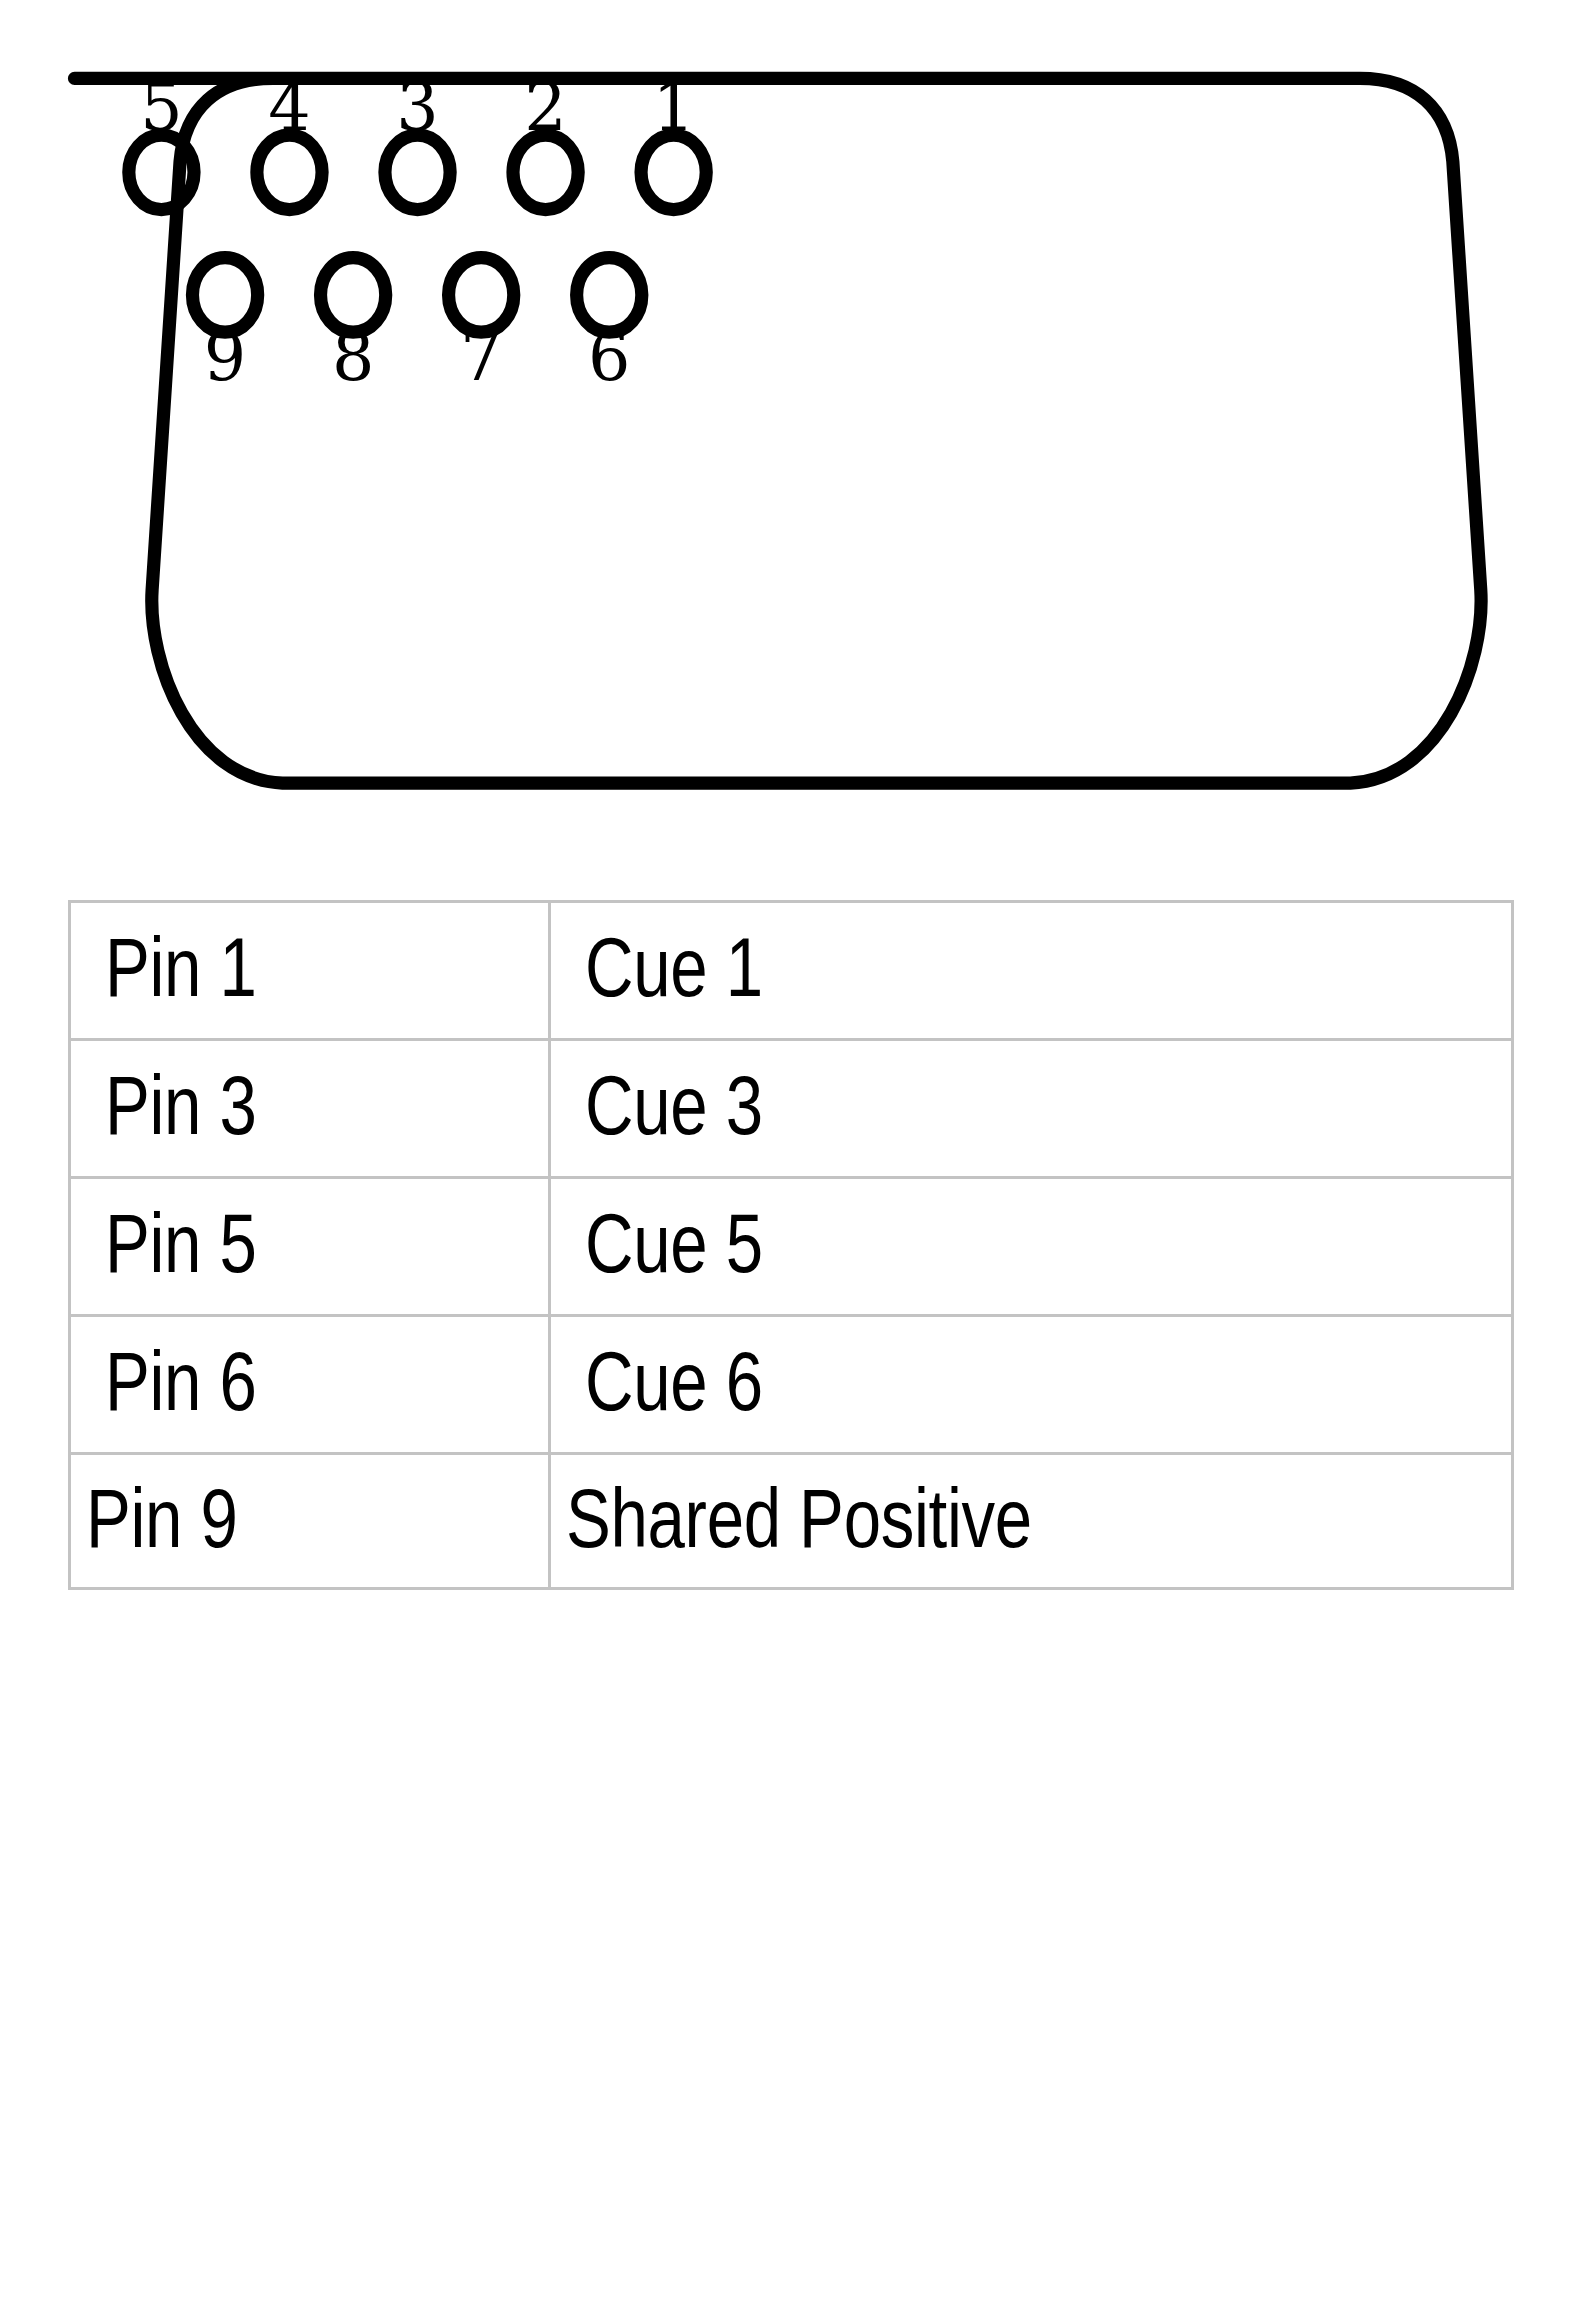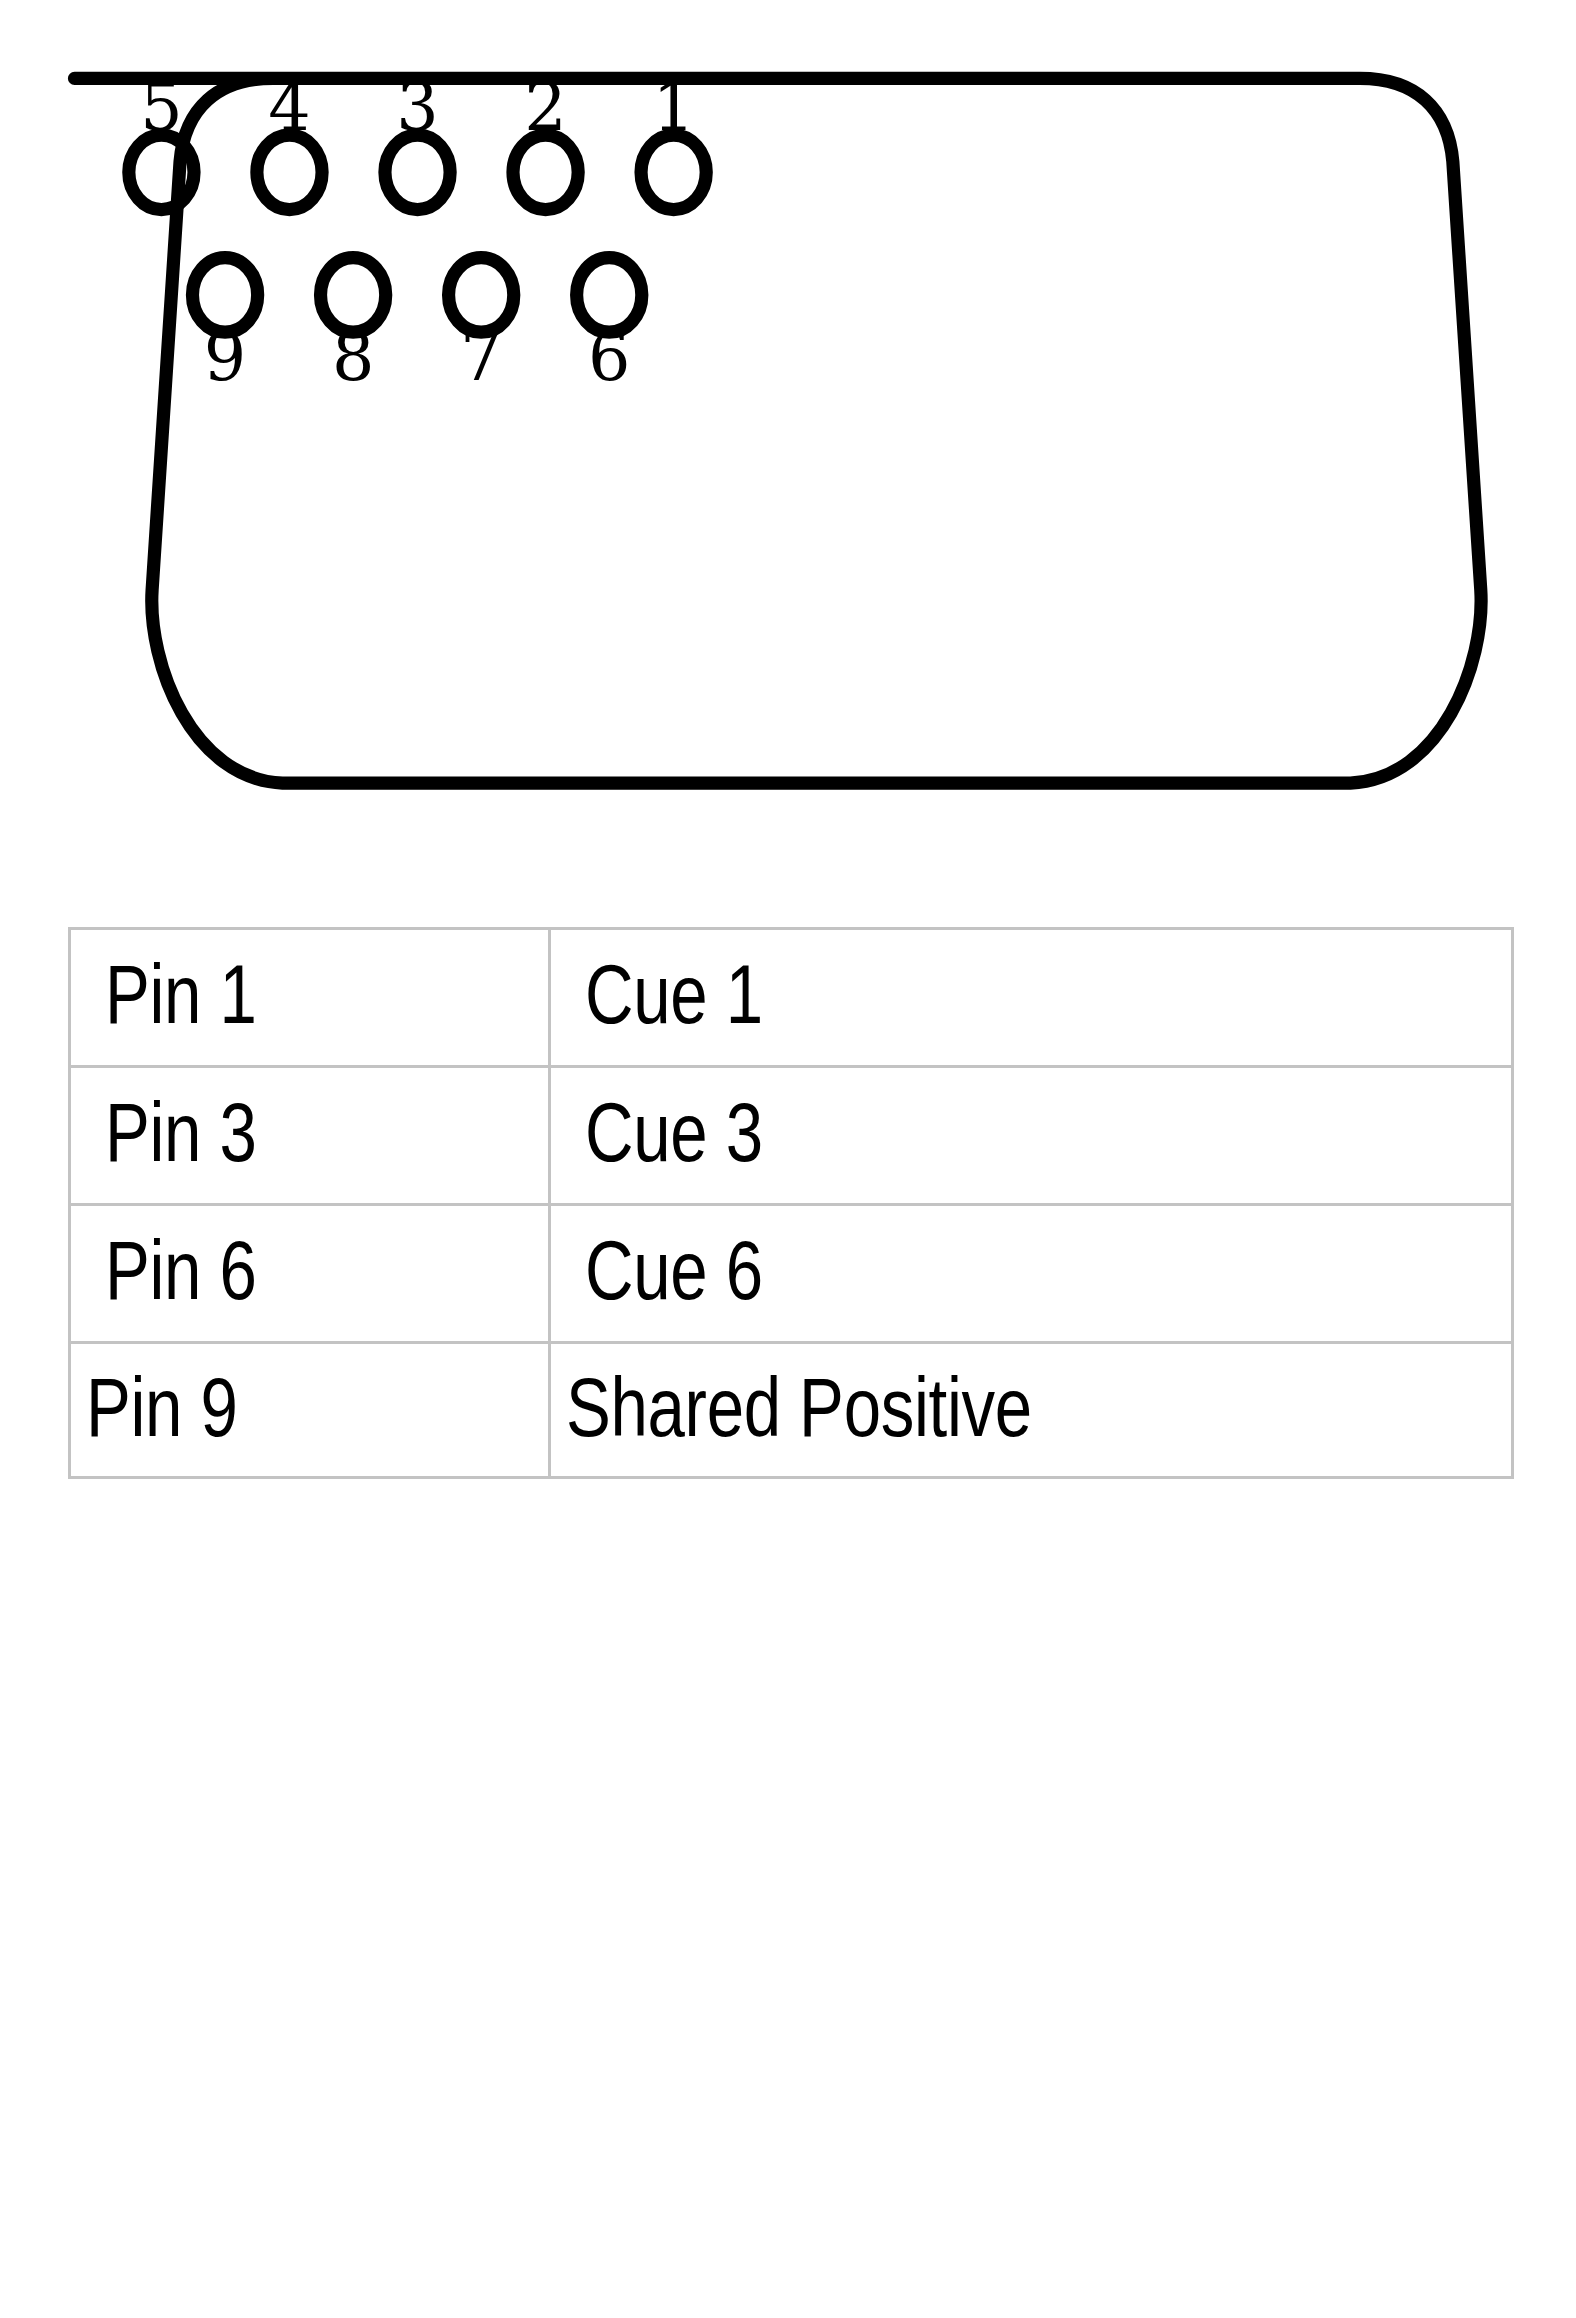--- a/index.html
+++ b/index.html
@@ -56,21 +56,20 @@
     text-anchor: middle;
     font-weight: 400;
   }
 
   
   #pin-table-wrap {
     position: absolute;
     left: 68px;
     top: 900px;
     width: 1446px;
-    margin-top: 27px;
   }
   table#pin-table {
     border-collapse: separate;
     border-spacing: 0;
     width: 1446px;
     table-layout: fixed;
     background: #ffffff;
   }
   table#pin-table col.col-pin { width: 480px; }
   table#pin-table col.col-fn  { width: 966px; }
@@ -155,20 +154,24 @@
       <tbody>
         <tr>
           <td><span class="cell-text">Pin 1</span></td>
           <td><span class="cell-text">Cue 1</span></td>
         </tr>
         <tr>
           <td><span class="cell-text">Pin 3</span></td>
           <td><span class="cell-text">Cue 3</span></td>
         </tr>
         <tr>
+          <td><span class="cell-text">Pin 5</span></td>
+          <td><span class="cell-text">Cue 5</span></td>
+        </tr>
+        <tr>
           <td><span class="cell-text">Pin 6</span></td>
           <td><span class="cell-text">Cue 6</span></td>
         </tr>
         <tr>
           <td><span class="cell-text">Pin 9</span></td>
           <td><span class="cell-text">Shared Positive</span></td>
         </tr>
       </tbody>
     </table>
   </div>

